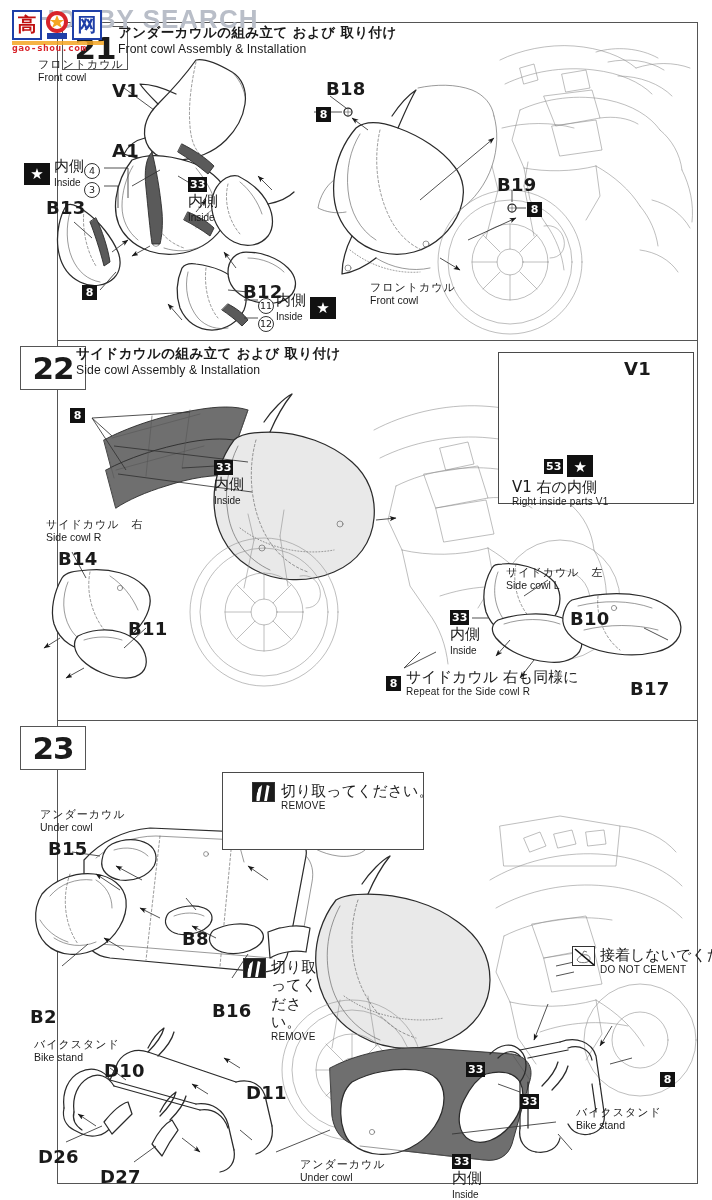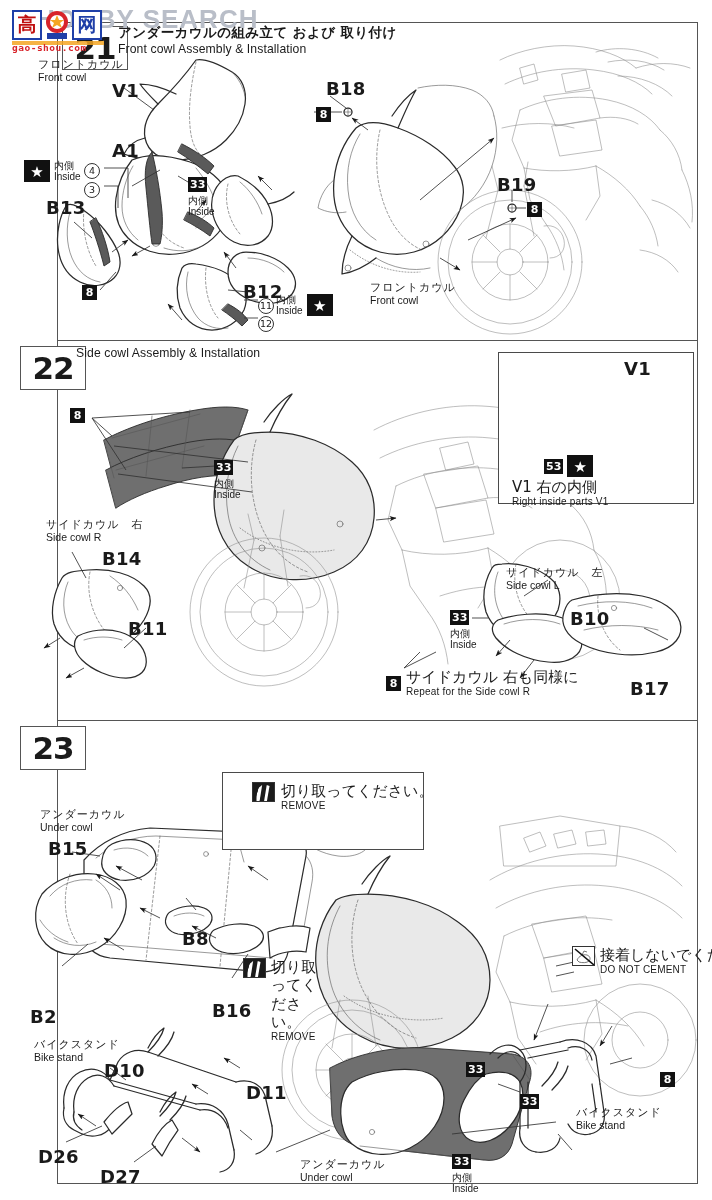--- a/index.html
+++ b/index.html
@@ -51,21 +51,21 @@
     width:14px;height:14px;border:1.1px solid #333;border-radius:50%;
     font-size:9.5px;background:#fff;font-family:"DejaVu Sans",sans-serif;
   }
   
   .starchip{
     display:inline-flex;align-items:center;justify-content:center;
     width:26px;height:22px;background:#111;color:#fff;font-size:15px;line-height:1;
   }
   .inside-grp{position:absolute;display:flex;align-items:center;gap:4px;}
   .inside-txt{line-height:1.12;}
-  .inside-txt .jp{font-size:10px;font-family:Liberation Serif, serif;display:block;}
+  .inside-txt .jp{font-size:15px;font-family:Liberation Mono, monospace;display:block;}
   .inside-txt .en{font-size:10px;display:block;}
 
   
   .iconchip{width:23px;height:20px;border:1px solid #333;box-sizing:border-box;position:relative;overflow:hidden;background:#fff;}
   .iconchip.remove{background:#1b1b1b;}
   .iconchip.remove::before{
     content:"";position:absolute;left:4px;top:2px;width:13px;height:16px;background:#fff;
     transform:skewX(-16deg);
     clip-path:polygon(0 18%,22% 0,38% 100%,14% 100%,0 60%);
   }
@@ -643,40 +643,41 @@
   <div class="inside-grp" style="left:276px;top:294px;">
     <span class="inside-txt">
       <span class="jp">内側</span>
       <span class="en">Inside</span>
     </span>
     <span class="starchip">★</span>
   </div>
 
   <div class="stepnum" style="left:20px;top:346px;">22</div>
   <div class="steptitle" style="left:76px;top:345px;">
+    <div class="jp">サイドカウルの組み立て および 取り付け</div>
     <div class="en">Side cowl Assembly &amp; Installation</div>
   </div>
 
   <div class="lbl" style="left:70px;top:406px;">
     <span class="boxnum">8</span>
   </div>
 
   <div class="lbl" style="left:214px;top:458px;">
     <span class="boxnum wide">33</span>
     <span class="inside-txt" style="display:block;margin-top:2px;">
       <span class="jp">内側</span>
       <span class="en">Inside</span>
     </span>
   </div>
 
   <div class="lbl cap" style="left:46px;top:518px;">
     <span class="jp">サイドカウル　右</span>
     <span class="en">Side cowl R</span>
   </div>
-  <div class="lbl part" style="left:58px;top:548px;margin-left:44px;">B14</div>
+  <div class="lbl part" style="left:58px;top:548px;">B14</div>
   <div class="lbl part" style="left:128px;top:618px;">B11</div>
 
   <div class="lbl cap" style="left:506px;top:566px;">
     <span class="jp">サイドカウル　左</span>
     <span class="en">Side cowl L</span>
   </div>
   <div class="lbl part" style="left:570px;top:608px;">B10</div>
   <div class="lbl part" style="left:630px;top:678px;">B17</div>
 
   <div class="lbl" style="left:450px;top:608px;">

